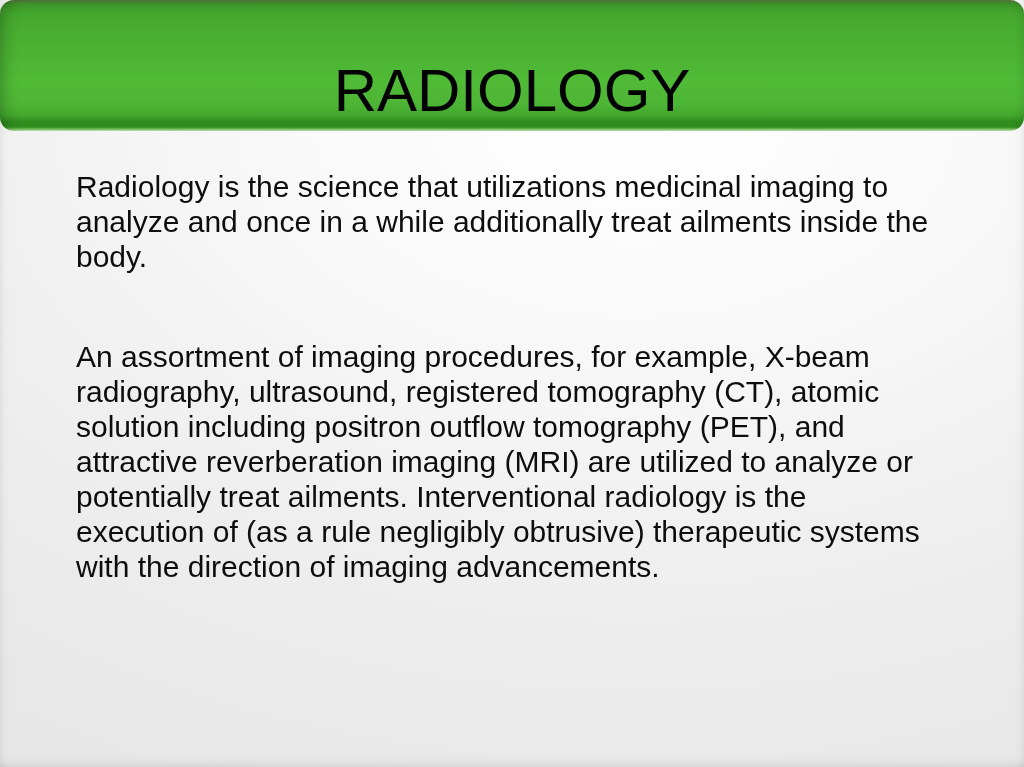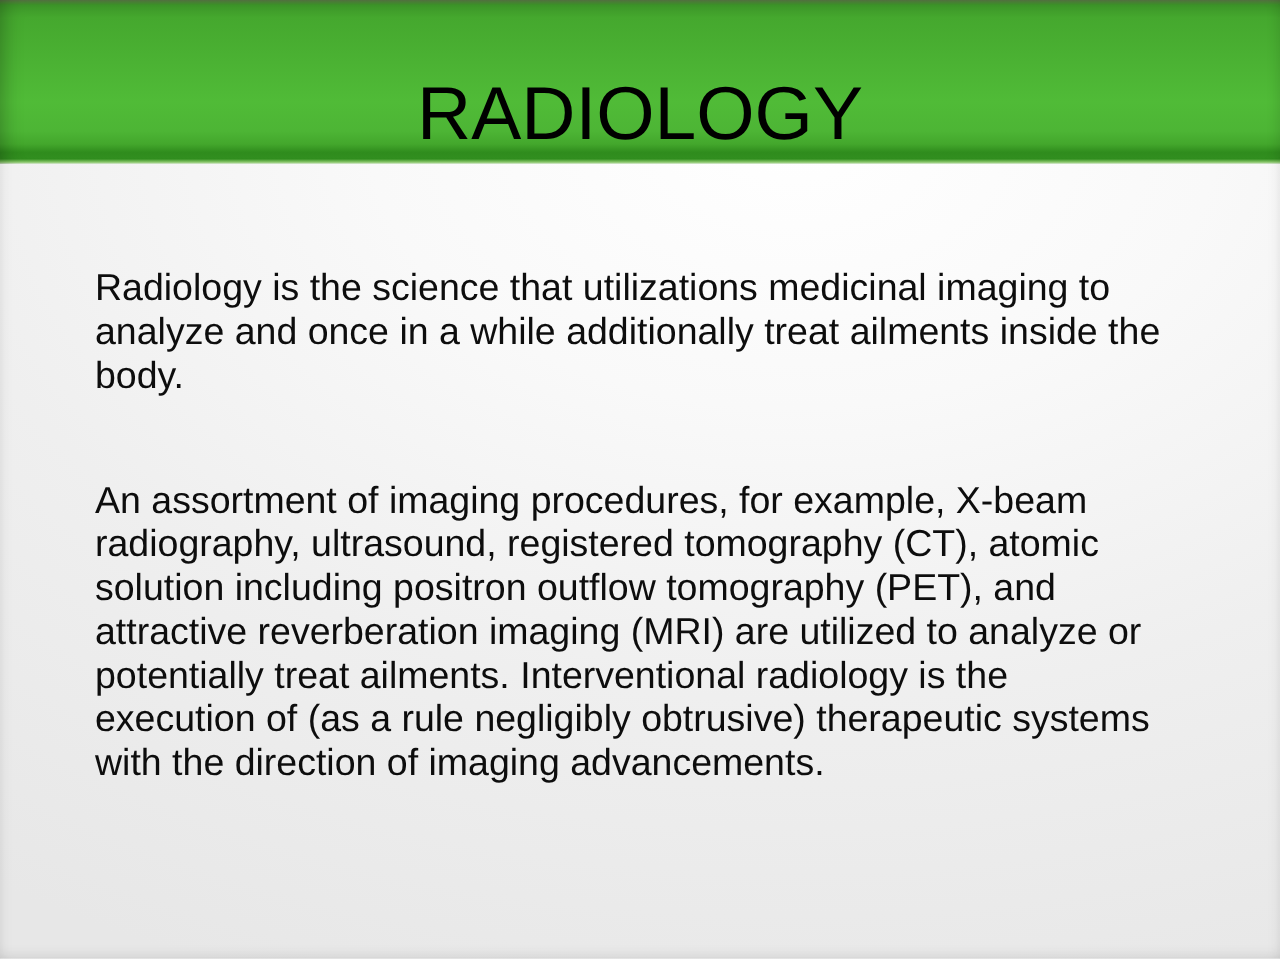--- a/index.html
+++ b/index.html
@@ -30,20 +30,21 @@
       #4bb233 38%,
       #50bb37 62%,
       #4db535 80%,
       #43a72c 88%,
       #2f8c1d 93%,
       #318e1f 97%,
       #8ccc6d 99%,
       #c9e6bb 100%);
     box-shadow: inset 10px 4px 16px -8px rgba(0,0,0,0.30),
                 inset -7px 0 12px -8px rgba(0,0,0,0.18);
+    border-radius: 14px;
   }
   .title {
     margin: 61px 0 0 0;
     font-size: 60px;
     line-height: 60px;
     font-weight: 400;
     letter-spacing: 0px;
     text-align: center;
     color: #000000;
   }
@@ -52,21 +53,21 @@
     top: 133px; left: 0; right: 0; bottom: 0;
     padding: 0 0 0 76px;
   }
   .para {
     margin: 0;
     font-size: 30px;
     line-height: 35px;
     color: #0d0d0d;
     white-space: pre;
   }
-  .para-1 { margin-top: 80px; }
+  .para-1 { margin-top: 36px; }
   .para-2 { margin-top: 65px; }
 </style>
 </head>
 <body>
 
 <div class="slide">
   <header class="header">
     <h1 class="title">RADIOLOGY</h1>
   </header>
   <main class="body-area">

